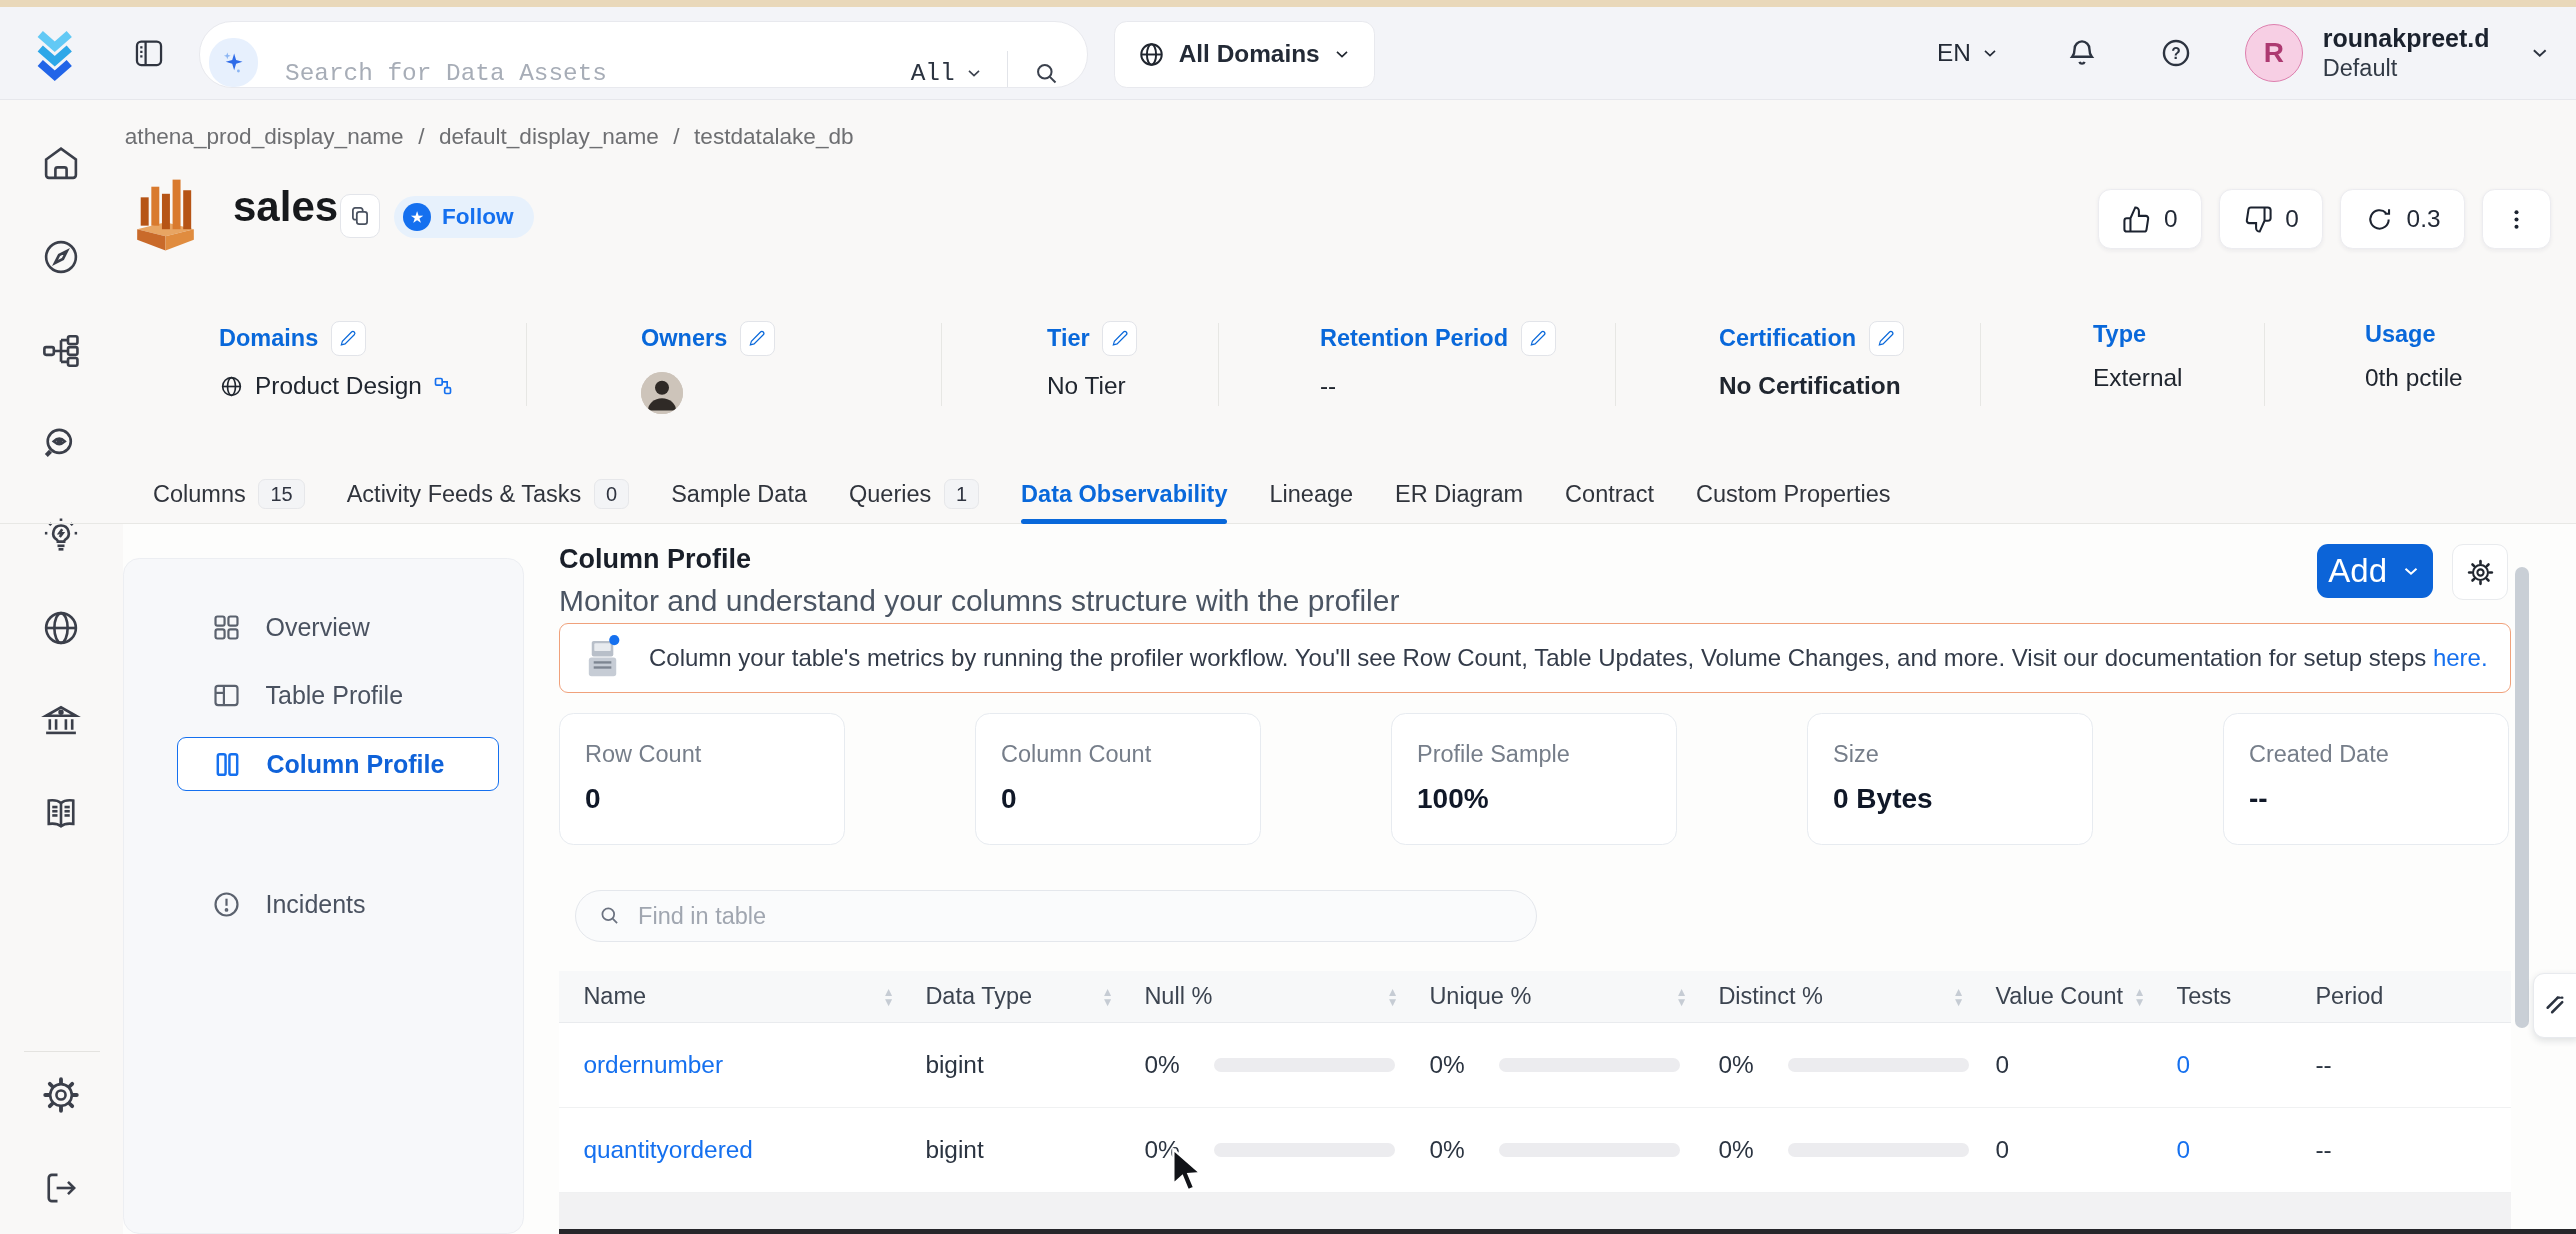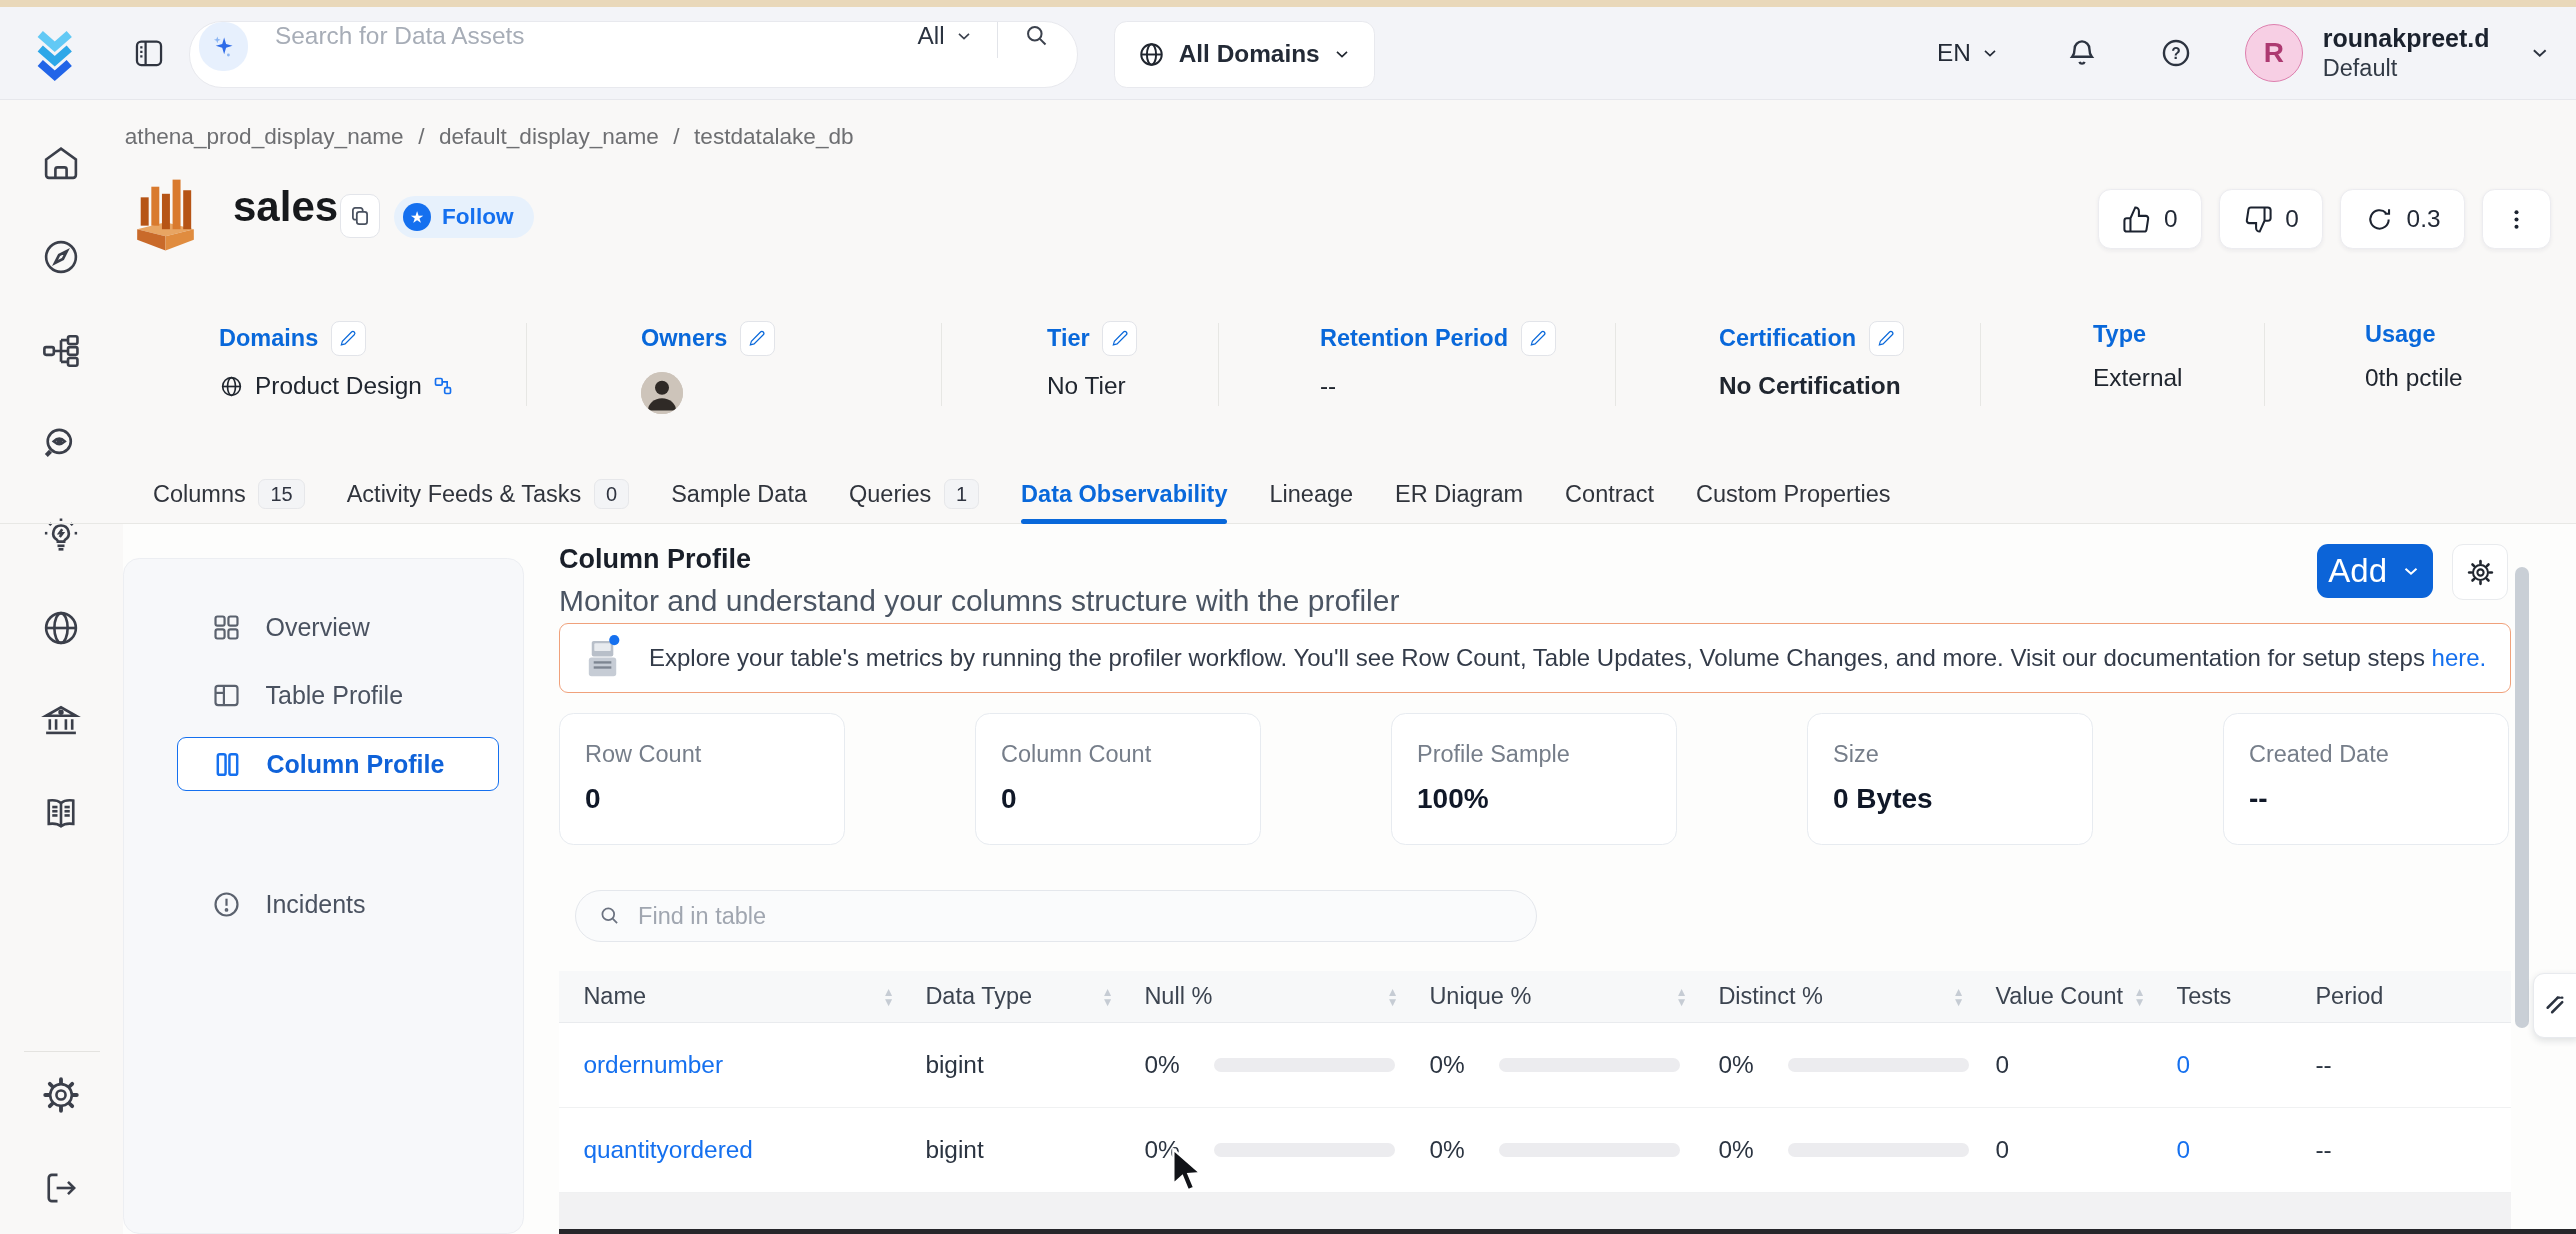--- a/index.html
+++ b/index.html
@@ -5,22 +5,22 @@
   html,body{margin:0;padding:0;background:#dfe1e5;}
   .app{position:relative;width:2576px;height:1235px;background:#f9f8f7;overflow:hidden;
        font-family:"Liberation Sans",sans-serif;color:#1f2937;}
   svg{display:block}
   
   .top-strip{position:absolute;left:0;top:0;width:2576px;height:7.2px;background:#e9d8ba;}
   .header{position:absolute;left:0;top:7.2px;width:2576px;height:92px;background:#f3f4f8;
           border-bottom:0.9px solid #e6e7ec;}
   .logo{position:absolute;left:33px;top:16.3px;}
   .panel-toggle{position:absolute;left:132px;top:27px;color:#2f3440;cursor:pointer;}
-  .search-pill{position:absolute;left:189px;top:13.6px;width:887px;height:65px;background:#fff;
-               border:0.9px solid #e8e9ee;border-radius:33px;display:flex;align-items:flex-start;}
+  .search-pill{position:absolute;left:199px;top:13.6px;width:887px;height:65px;background:#fff;
+               border:0.9px solid #e8e9ee;border-radius:33px;display:flex;align-items:flex-end;font-family:Liberation Mono, monospace;}
   .sparkle-chip{width:49px;height:49px;margin-left:9px;border-radius:23.5px;background:#e7f0fd;
                 display:flex;align-items:center;justify-content:center;}
   .search-ph{margin-left:27px;font-size:24.4px;color:#a7adb7;flex:1;}
   .scope{display:flex;align-items:center;gap:9px;font-size:24.4px;color:#2b3340;}
   .search-div{width:0.9px;height:36px;background:#e2e4e9;margin:0 25px 0 23.5px;}
   .search-mag{margin-right:27px;color:#3b414d;}
   .domains-pill{position:absolute;left:1114px;top:13.6px;height:65px;padding:0 22px;background:#fff;
                 border:0.9px solid #e8e9ee;border-radius:12.7px;display:flex;align-items:center;gap:12.7px;
                 font-size:24.4px;font-weight:600;color:#232a36;}
   .hdr-right{position:absolute;right:25px;top:0;height:92px;display:flex;align-items:center;}
@@ -587,21 +587,21 @@
 
       <div class="banner">
         <svg width="47" height="51" viewBox="0 0 24 26">
           <rect x="6" y="4" width="11" height="8" rx="1" fill="#b8bfc9"></rect>
           <rect x="7.3" y="5.2" width="8.4" height="4" rx="0.6" fill="#e8ebef"></rect>
           <rect x="4.5" y="12.5" width="14" height="9.5" rx="1.4" fill="#c6ccd5"></rect>
           <line x1="7" y1="15" x2="16" y2="15" stroke="#7d8591" stroke-width="1.2"></line>
           <line x1="7" y1="17.6" x2="16" y2="17.6" stroke="#7d8591" stroke-width="1.2"></line>
           <circle cx="17.5" cy="3.6" r="2.6" fill="#1570ef"></circle>
         </svg>
-        <span class="banner-text"><span>Explore your table's metrics by running the profiler workflow. You'll see Row Count, Table Updates, Volume Changes, and more. Visit our documentation for setup steps </span><a>here.</a></span>
+        <span class="banner-text"><span>Column your table's metrics by running the profiler workflow. You'll see Row Count, Table Updates, Volume Changes, and more. Visit our documentation for setup steps </span><a>here.</a></span>
       </div>
 
       <div class="cards">
         <div class="scard" style="left:0">
           <div class="slabel">Row Count</div>
             <div class="svalue">0</div>
         </div>
         <div class="scard" style="left:416px">
           <div class="slabel">Column Count</div>
             <div class="svalue">0</div>

